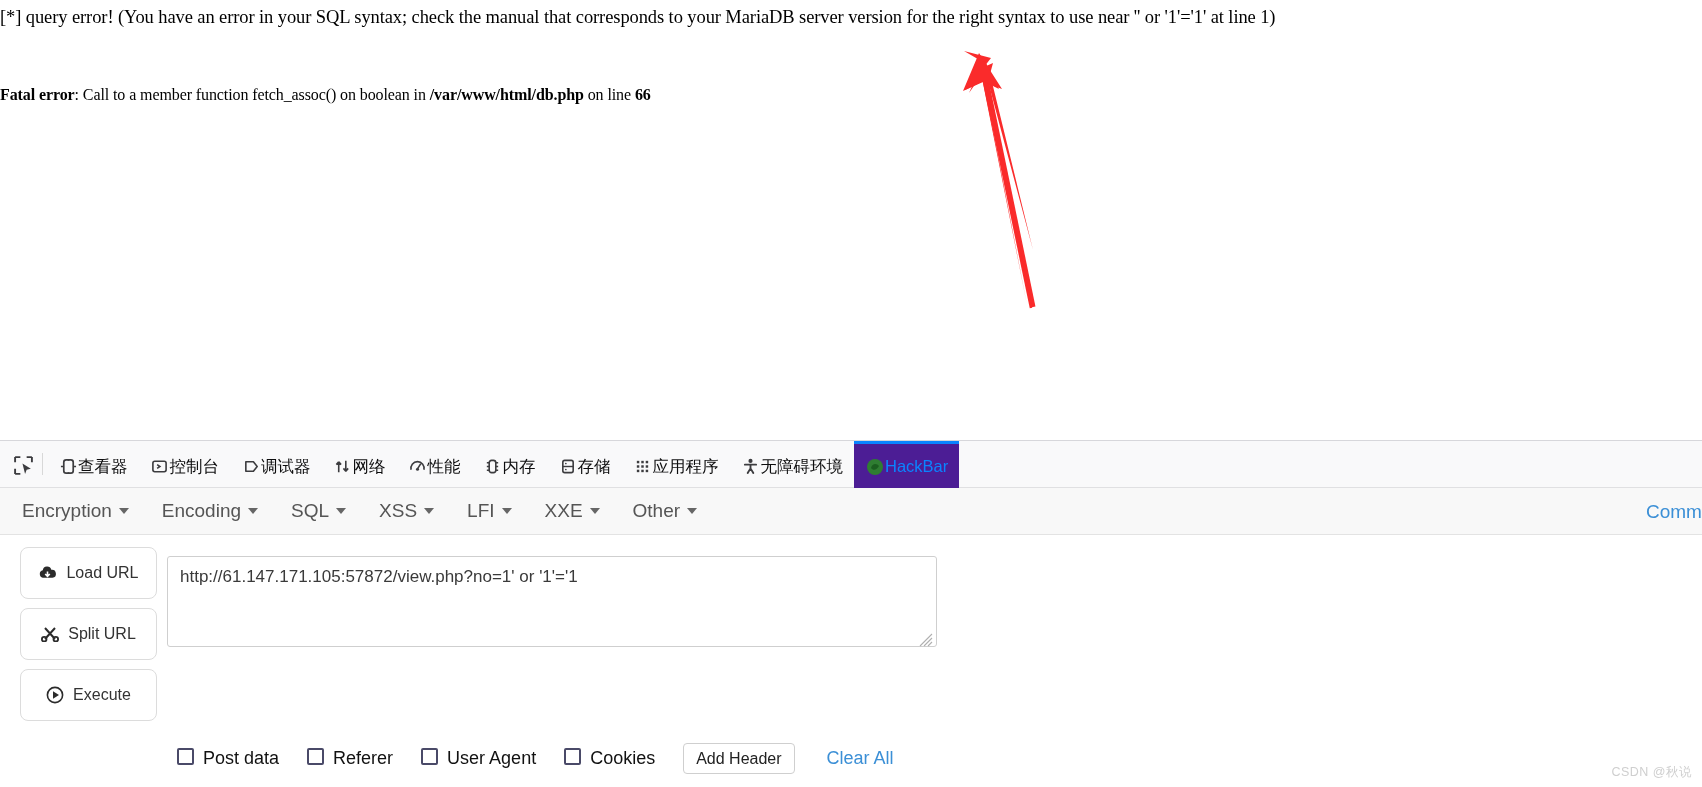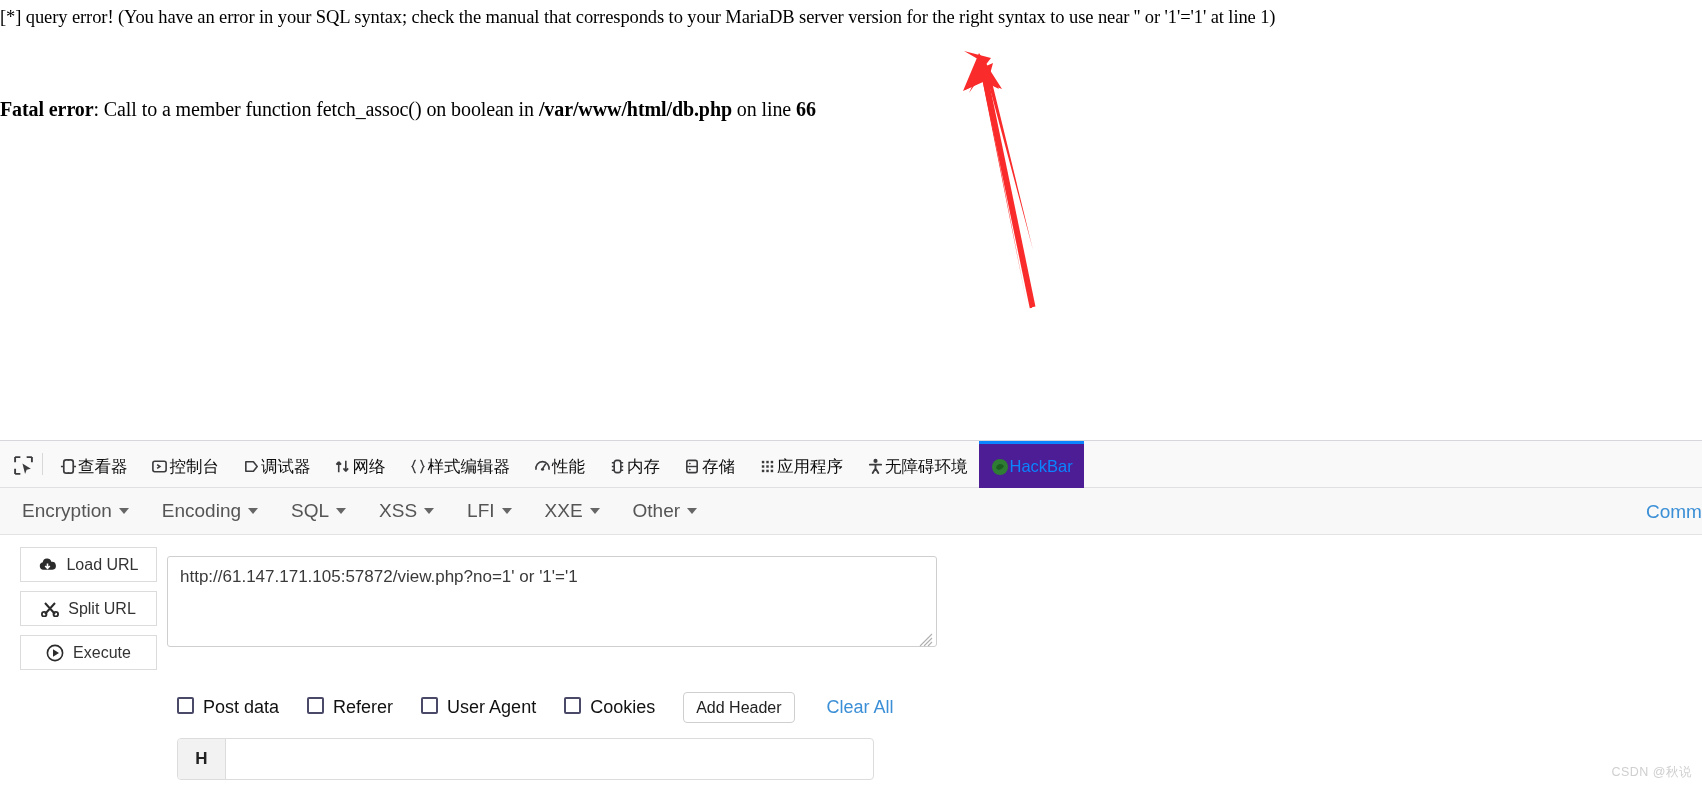--- a/index.html
+++ b/index.html
@@ -16,21 +16,21 @@
   .page-area { position: absolute; left: 0; top: 0; width: 1702px; height: 440px; background: #fff; }
   .err-line {
     position: absolute;
     font-family: "Liberation Serif", serif;
     font-size: 18.5px;
     color: #000;
     white-space: nowrap;
     letter-spacing: -0.1px;
   }
   #query-error { left: 0px; top: 7px; }
-  #fatal-error { left: 0px; top: 98px; font-size: 20px; }
+  #fatal-error { left: 0px; top: 86px; font-size: 16px; }
   #fatal-error b { font-weight: bold; }
 
   
   .arrow { position: absolute; left: 955px; top: 45px; width: 190px; height: 270px; pointer-events: none; }
 
   
   .devtools { position: absolute; left: 0; top: 440px; width: 1702px; height: 347px; background: #fff; }
   .dt-toolbar {
     position: relative;
     height: 48px;
@@ -72,21 +72,21 @@
   .caret { width: 0; height: 0; border-left: 5px solid transparent; border-right: 5px solid transparent; border-top: 6px solid #666; display:inline-block; }
   .hb-right { position: absolute; right: -40px; top: 0; height: 47px; display: flex; align-items: center; }
   .hb-link { color: #3b8fd6; font-size: 19px; white-space: nowrap; cursor: pointer; }
 
   
   .hb-body { position: relative; padding: 12px 0 0 20px; }
   .hb-row { display: flex; align-items: flex-start; }
   .btn-col { display: flex; flex-direction: column; gap: 9px; width: 137px; flex: 0 0 auto; }
   .hb-btn {
     display: flex; align-items: center; justify-content: center; gap: 9px;
-    height: 35px; background: #fff; border: 1px solid #dcdcdc; border-radius: 0;
+    height: 52px; background: #fff; border: 1px solid #dcdcdc; border-radius: 8px;
     font-size: 16px; color: #333; cursor: pointer; white-space: nowrap;
   }
   .hb-btn .bicon { display: flex; align-items: center; }
 
   .url-wrap { position: relative; margin-left: 10px; margin-top: 9px; }
   .url-box {
     width: 770px; height: 91px;
     border: 1px solid #cfcfcf; border-radius: 3px;
     background: #fff; padding: 9px 12px;
     font-size: 17px; color: #3a3a3a; resize: none; outline: none;
@@ -188,28 +188,20 @@
 
       <div class="tab">
         <span class="ticon">
           <svg width="17" height="17" viewBox="0 0 18 18">
               <path d="M5 15 V4 M5 4 L2.5 7 M5 4 L7.5 7 M12.5 3 v11 M12.5 14 L10 11 M12.5 14 L15 11" stroke="#3c3c3f" stroke-width="1.7" fill="none"></path>
             </svg>
         </span>
         <span class="tlabel">网络</span>
       </div>
 
-      <div class="tab">
-        <span class="ticon">
-          <svg width="18" height="17" viewBox="0 0 20 18">
-              <path d="M7.5 2 C5 2 6 7 3.5 9 C6 11 5 16 7.5 16 M12.5 2 C15 2 14 7 16.5 9 C14 11 15 16 12.5 16" stroke="#3c3c3f" stroke-width="1.6" fill="none"></path>
-            </svg>
-        </span>
-        <span class="tlabel">样式编辑器</span>
-      </div>
 
       <div class="tab">
         <span class="ticon">
           <svg width="17" height="17" viewBox="0 0 18 18">
               <path d="M2.2 12.5 A7 7 0 1 1 15.8 12.5" stroke="#3c3c3f" stroke-width="1.7" fill="none"></path>
               <path d="M9 11.5 L12.5 6" stroke="#3c3c3f" stroke-width="1.7"></path>
               <circle cx="9" cy="12" r="1.6" fill="#3c3c3f"></circle>
             </svg>
         </span>
         <span class="tlabel">性能</span>

